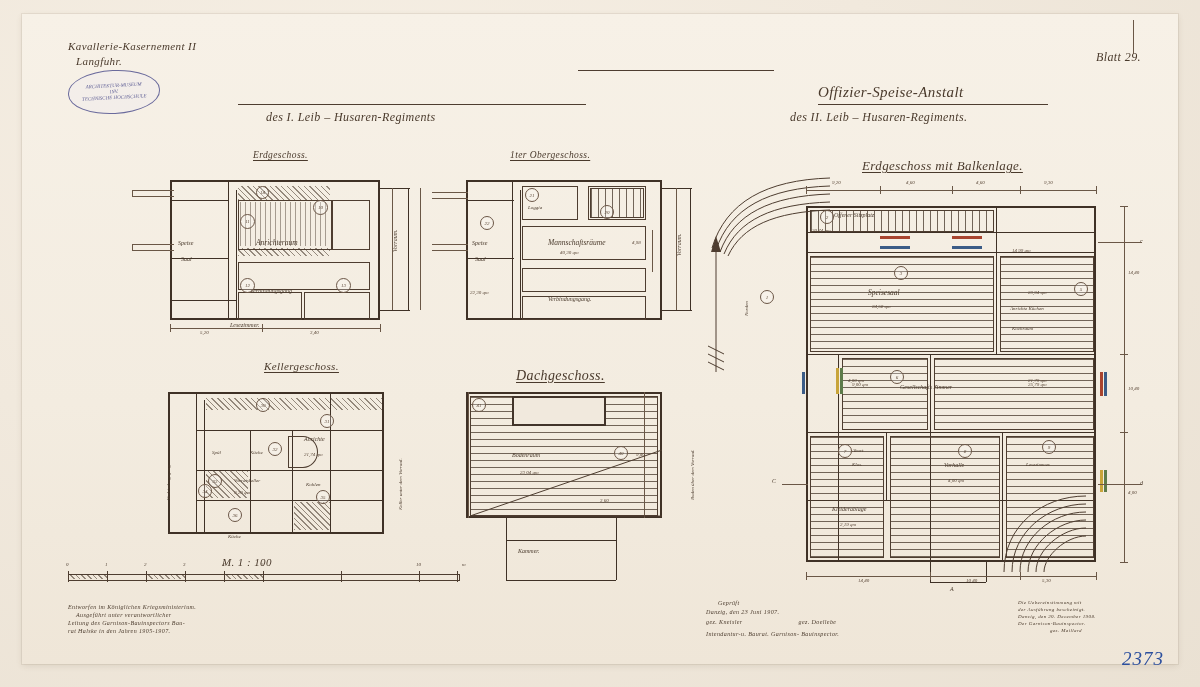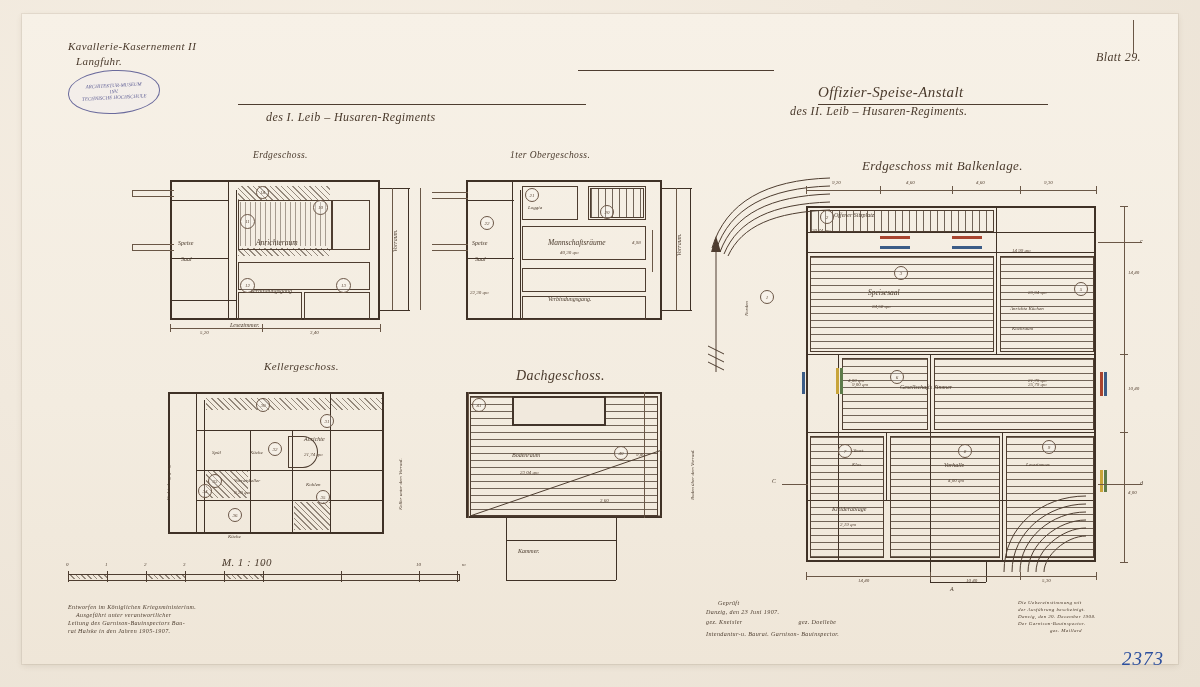--- a/index.html
+++ b/index.html
@@ -23,21 +23,21 @@
   .hand{
     font-family:"Liberation Serif", serif;
     font-style:italic;
     color:#4a3a2c;
     letter-spacing:.4px;
     white-space:nowrap;
   }
   .tiny{font-size:5px;}
   .xs{font-size:6px;}
   .sm{font-size:7.5px;}
-  .u{ text-underline-offset:2px;text-align:center;}
+  .u{ text-decoration:underline; text-underline-offset:2px;text-align:center;}
   .abs{position:absolute;}
 
   
   .ln{position:absolute;background:#4e3d30;}
   .h{height:1px;}
   .v{width:1px;}
   .thin{background:#6a5746;}
   .wall{background:#3f3126;}
   .red{background:#a8442f;}
   .blue{background:#3b5c87;}
@@ -112,21 +112,21 @@
   <div class="ln h" style="left:578px;top:70px;width:196px;height:1px;"></div>
 
   <div class="hand abs" style="left:1096px;top:50px;font-size:12px;">Blatt 29.</div>
   <div class="ln v" style="left:1133px;top:20px;height:34px;background:#6a5746;"></div>
 
   <div class="ln h" style="left:238px;top:104px;width:348px;"></div>
   <div class="hand abs" style="left:266px;top:110px;font-size:12px;">des I.   Leib – Husaren-Regiments</div>
 
   <div class="hand abs" style="left:818px;top:84px;font-size:15px;">Offizier-Speise-Anstalt</div>
   <div class="ln h" style="left:818px;top:104px;width:230px;"></div>
-  <div class="hand abs" style="left:790px;top:104px;font-size:12px;">des II.   Leib – Husaren-Regiments.</div>
+  <div class="hand abs" style="left:790px;top:110px;font-size:12px;">des II.   Leib – Husaren-Regiments.</div>
 
   <div class="stamp" style="left:68px;top:70px;width:90px;height:42px;">
     <div>ARCHITEKTUR-MUSEUM</div>
     <div>INV.</div>
     <div>TECHNISCHE HOCHSCHULE</div>
   </div>
 
   <div class="stampnum" style="left:1122px;top:648px;">2373</div>
 
   <div class="hand abs u" style="left:253px;top:150px;font-size:9.5px;">Erdgeschoss.</div>

